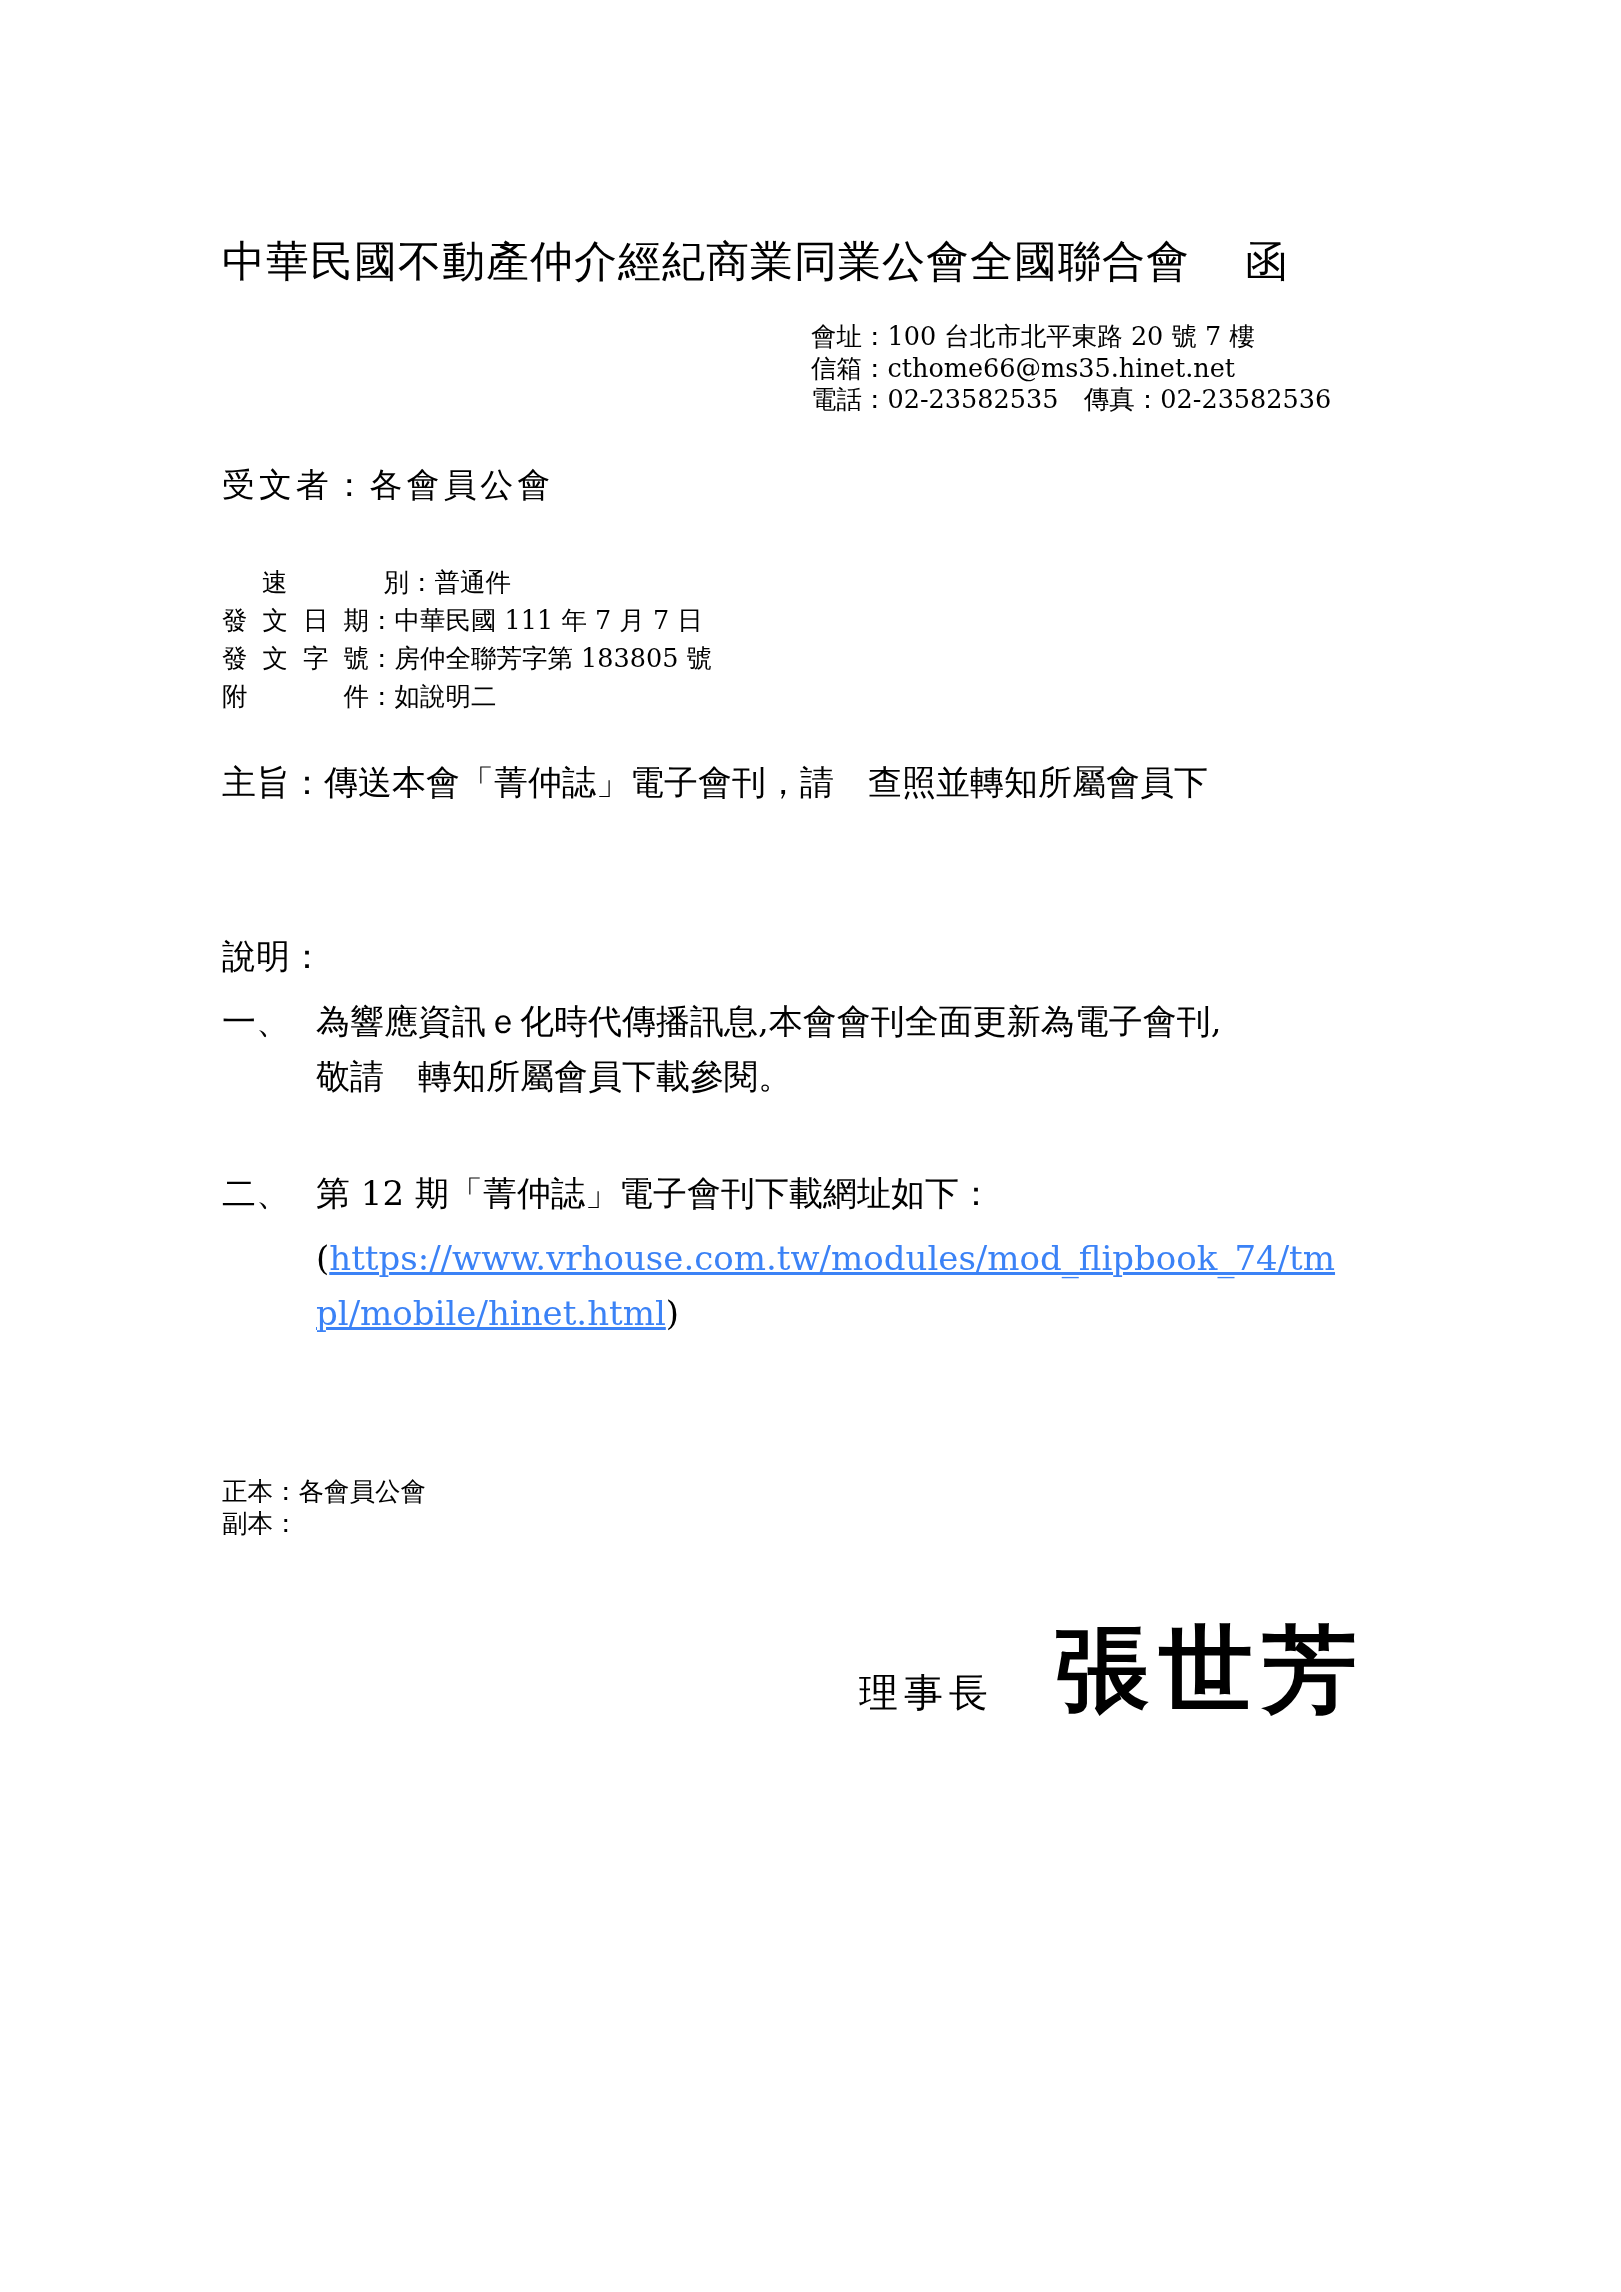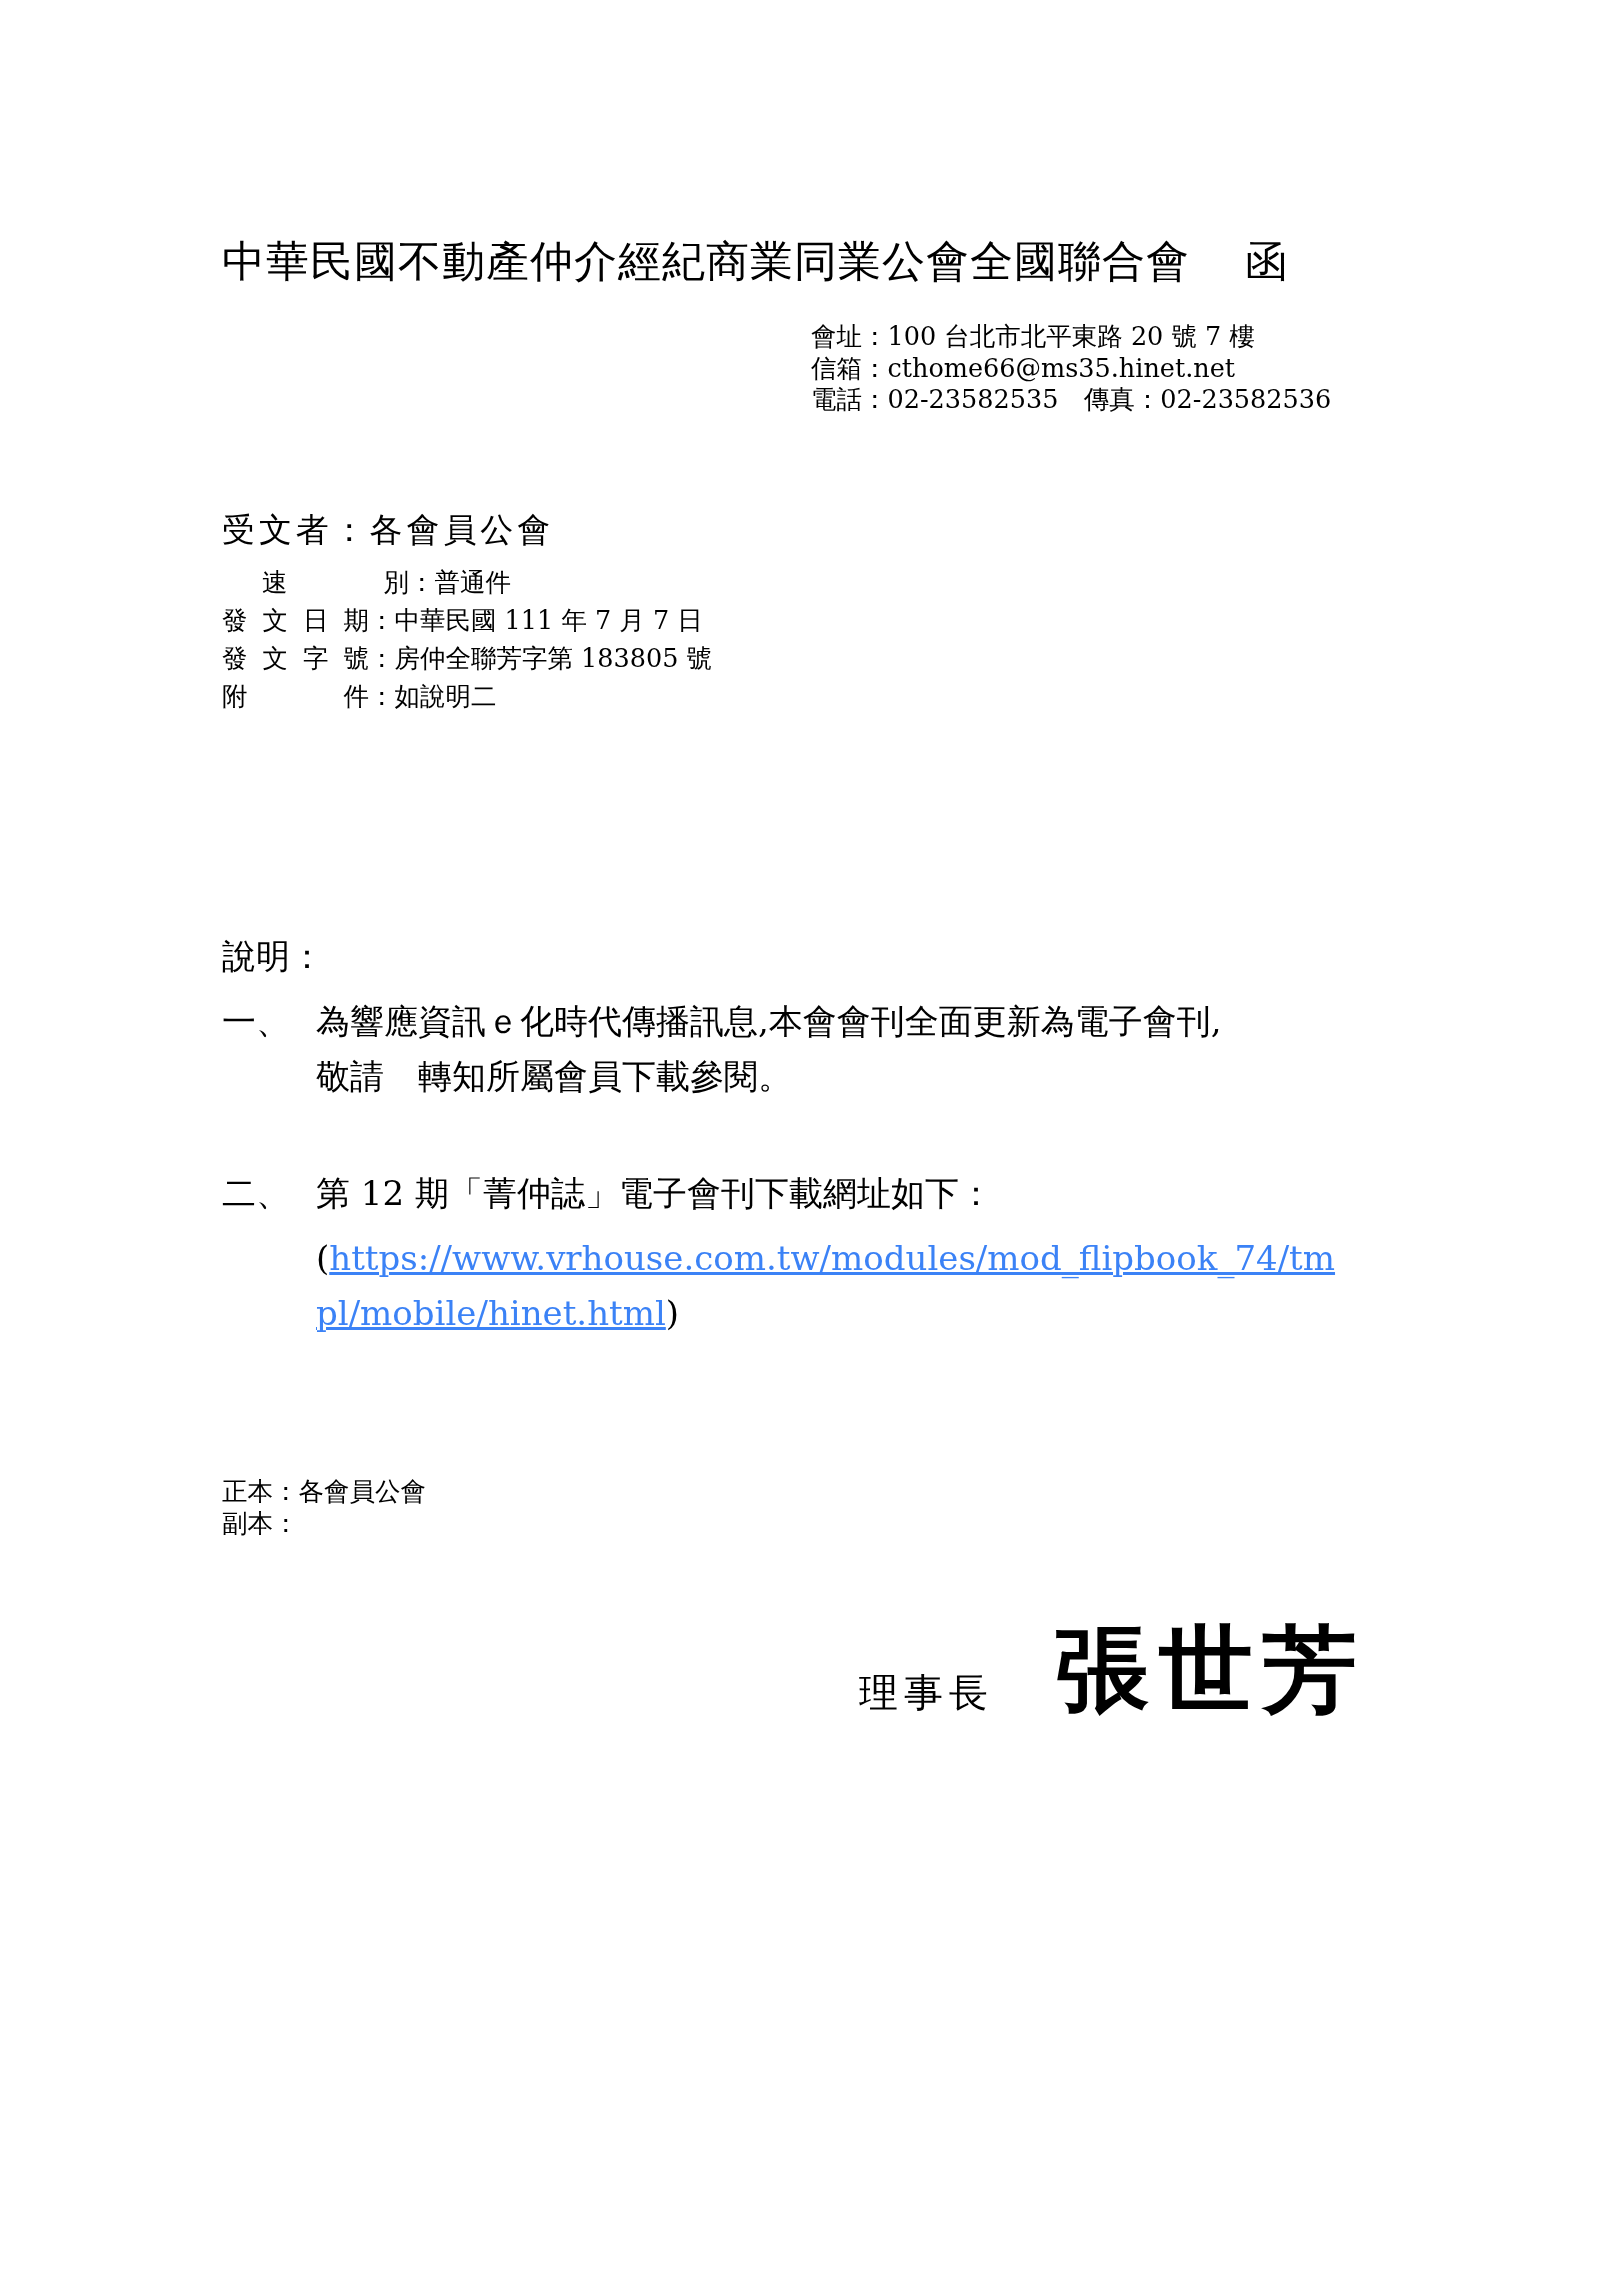--- a/index.html
+++ b/index.html
@@ -4,21 +4,21 @@
 <style>
   html, body { margin: 0; padding: 0; background: #ffffff; }
   body {
     width: 1621px; height: 2293px; position: relative; overflow: hidden;
     font-family: "DejaVu Serif", "Liberation Serif", serif; color: #000;
   }
   .abs { position: absolute; white-space: nowrap; }
   .title { left: 222px; top: 233px; font-size: 43px; letter-spacing: 1px; }
   .title .doc-type { margin-left: 55px; }
   .contact { left: 811px; font-size: 25.5px; line-height: 31px; }
-  .recipient { left: 222px; top: 463px; font-size: 33px; letter-spacing: 3.9px; margin-top: 45px; }
+  .recipient { left: 222px; top: 463px; font-size: 33px; letter-spacing: 3.9px; }
   .meta { left: 222px; font-size: 25.5px; line-height: 38px; }
   .meta .lbl { display: inline-block; width: 147px; text-align: justify; text-align-last: justify; }
   .subject { left: 222px; top: 755px; font-size: 34px; line-height: 55px; }
   .subject .indent { padding-left: 127px; }
   .body-txt { font-size: 34px; line-height: 55px; }
   .link { color: #3b82f6; text-decoration: underline; }
   .cc { left: 222px; font-size: 25.5px; line-height: 31px; margin-top: 16px; }
   .sign-role { left: 859px; top: 1666px; font-size: 39px; letter-spacing: 5.9px; }
   .sign-name { left: 1055px; top: 1607px; font-size: 94px; font-weight: bold; letter-spacing: 9.8px; }
 </style>
@@ -42,20 +42,21 @@
   <span class="lbl">發文日期</span>：<span>中華民國 111 年 7 月 7 日</span>
 </div>
 <div class="abs meta" style="top:639px;">
   <span class="lbl">發文字號</span>：<span>房仲全聯芳字第 183805 號</span>
 </div>
 <div class="abs meta" style="top:677px;">
   <span class="lbl">附件</span>：<span>如說明二</span>
 </div>
 
 <div class="abs subject">
+  <div>主旨：傳送本會「菁仲誌」電子會刊，請　查照並轉知所屬會員下</div>
 </div>
 
 <div class="abs body-txt" style="left:222px; top:929px;">說明：</div>
 
 <div class="abs body-txt" style="left:222px; top:994px;">一、</div>
 <div class="abs body-txt" style="left:316px; top:994px;">為響應資訊ｅ化時代傳播訊息,本會會刊全面更新為電子會刊,</div>
 <div class="abs body-txt" style="left:316px; top:1049px;">敬請　轉知所屬會員下載參閱。</div>
 
 <div class="abs body-txt" style="left:222px; top:1166px;">二、</div>
 <div class="abs body-txt" style="left:316px; top:1166px;">第 12 期「菁仲誌」電子會刊下載網址如下：</div>

